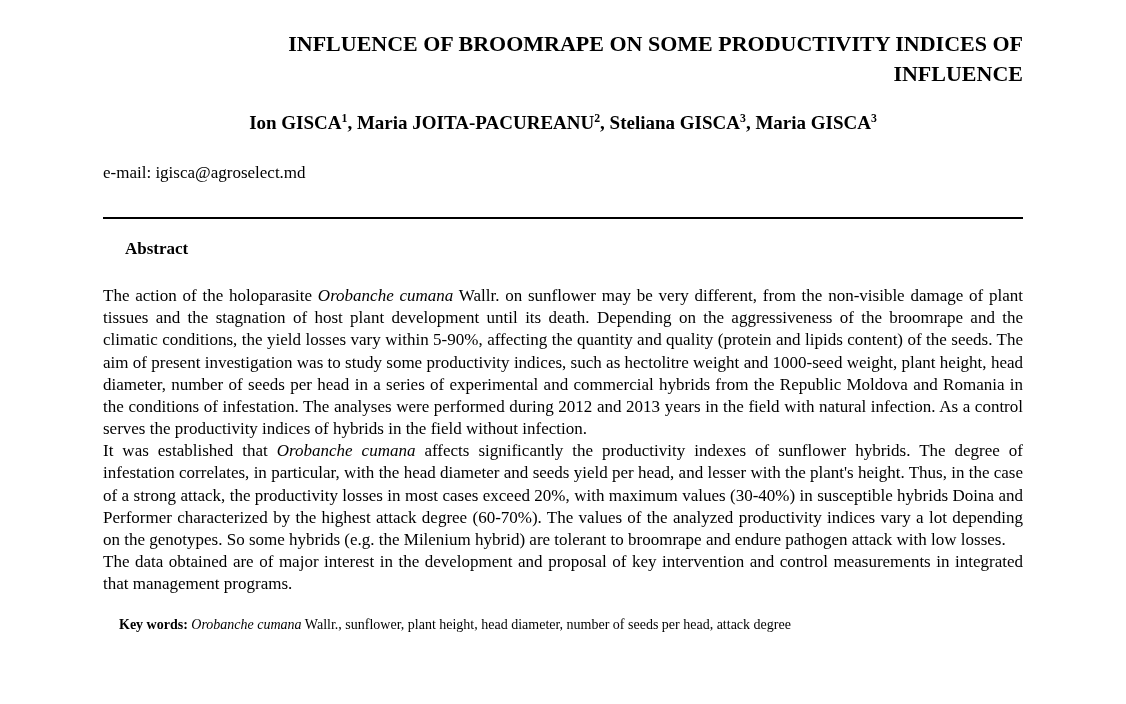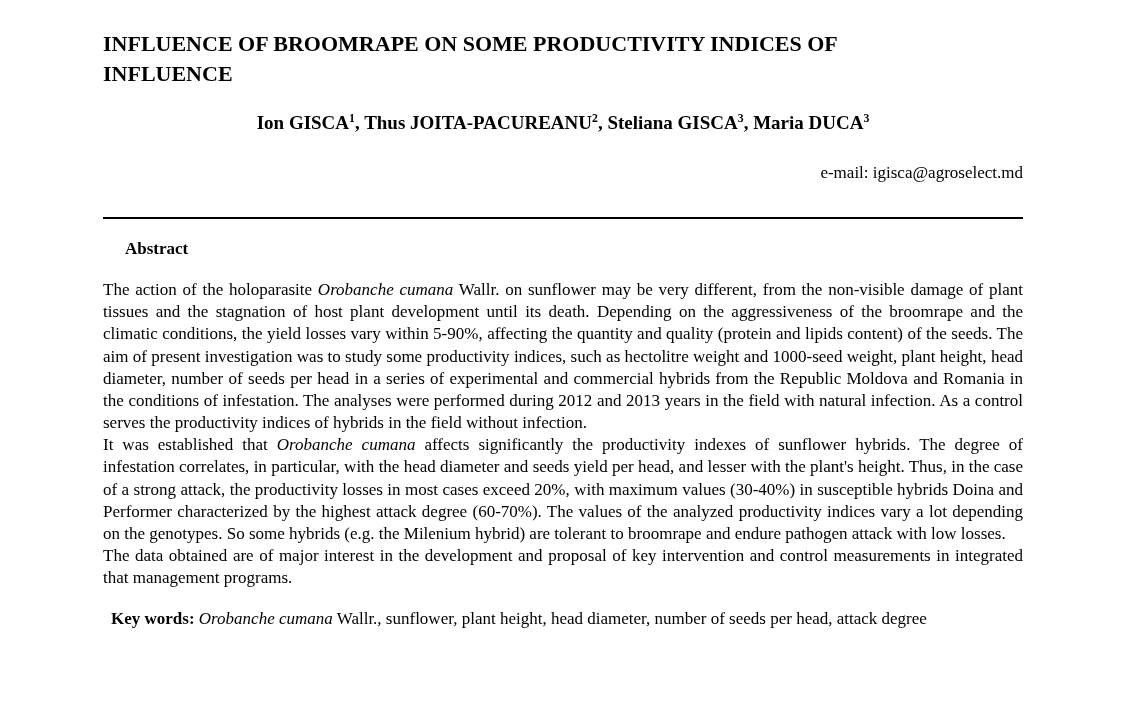--- a/index.html
+++ b/index.html
@@ -14,59 +14,59 @@
   }
   .page {
     width: 920px;
     margin: 0 auto;
   }
   .title {
     margin: 29px 0 0 0;
     font-size: 22px;
     line-height: 30px;
     font-weight: bold;
-    text-align: left;
+    text-align: right;
   }
   .title-line { display: block; }
   .authors {
     margin-top: 21px;
     font-size: 19px;
     line-height: 26px;
     font-weight: bold;
     text-align: center;
   }
   .email {
     margin-top: 25px;
     font-size: 17px;
     line-height: 23px;
-    text-align: right;
+    text-align: left;
   }
   .rule {
     margin-top: 33px;
     height: 2px;
     background: #000000;
     border: none;
   }
   .abstract-heading {
     margin-top: 19px;
     font-size: 17px;
     line-height: 22.15px;
     font-weight: bold;
     margin-left: 22px;
   }
-  .abstract-body { margin-top: 19px; }
+  .abstract-body { margin-top: 25px; }
   .abs-para {
     margin: 0;
     font-size: 17px;
     line-height: 22.15px;
     text-align: justify;
   }
   .keywords {
-    margin: 19px 0 0 8px;
-    font-size: 17px;
+    margin: 19px 0 0 16px;
+    font-size: 14px;
     line-height: 22.15px;
     text-align: justify;
   }
   .run-n { font-style: normal; }
   .run-i { font-style: italic; }
   .run-b { font-weight: bold; text-align: center; }
   sup.run-bsup {
     font-weight: bold;
     font-size: 0.62em;
     line-height: 0;
@@ -75,21 +75,21 @@
 </head>
 <body>
 
 <div class="page">
 
   <h1 class="title">
     <span class="title-line">INFLUENCE OF BROOMRAPE ON SOME PRODUCTIVITY INDICES OF</span>
     <span class="title-line">INFLUENCE</span>
   </h1>
 
-  <div class="authors"><span class="run-b">Ion GISCA</span><sup class="run-bsup">1</sup><span class="run-b">, Thus JOITA-PACUREANU</span><sup class="run-bsup">2</sup><span class="run-b">, Steliana GISCA</span><sup class="run-bsup">3</sup><span class="run-b">, Maria DUCA</span><sup class="run-bsup">3</sup></div>
+  <div class="authors"><span class="run-b">Ion GISCA</span><sup class="run-bsup">1</sup><span class="run-b">, Maria JOITA-PACUREANU</span><sup class="run-bsup">2</sup><span class="run-b">, Steliana GISCA</span><sup class="run-bsup">3</sup><span class="run-b">, Maria GISCA</span><sup class="run-bsup">3</sup></div>
 
   <div class="email">e-mail: igisca@agroselect.md</div>
 
   <div class="rule"></div>
 
   <div class="abstract-heading">Abstract</div>
 
   <div class="abstract-body">
       <p class="abs-para"><span class="run-n">The action of the holoparasite </span><span class="run-i">Orobanche cumana</span><span class="run-n"> Wallr. on sunflower may be very different, from the non-visible damage of plant tissues and the stagnation of host plant development until its death. Depending on the aggressiveness of the broomrape and the climatic conditions, the yield losses vary within 5-90%, affecting the quantity and quality (protein and lipids content) of the seeds. The aim of present investigation was to study some productivity indices, such as hectolitre weight and 1000-seed weight, plant height, head diameter, number of seeds per head in a series of experimental and commercial hybrids from the Republic Moldova and Romania in the conditions of infestation. The analyses were performed during 2012 and 2013 years in the field with natural infection. As a control serves the productivity indices of hybrids in the field without infection.</span></p>
       <p class="abs-para"><span class="run-n">It was established that </span><span class="run-i">Orobanche cumana</span><span class="run-n"> affects significantly the productivity indexes of sunflower hybrids. The degree of infestation correlates, in particular, with the head diameter and seeds yield per head, and lesser with the plant's height. Thus, in the case of a strong attack, the productivity losses in most cases exceed 20%, with maximum values (30-40%) in susceptible hybrids Doina and Performer characterized by the highest attack degree (60-70%). The values of the analyzed productivity indices vary a lot depending on the genotypes. So some hybrids (e.g. the Milenium hybrid) are tolerant to broomrape and endure pathogen attack with low losses.</span></p>

